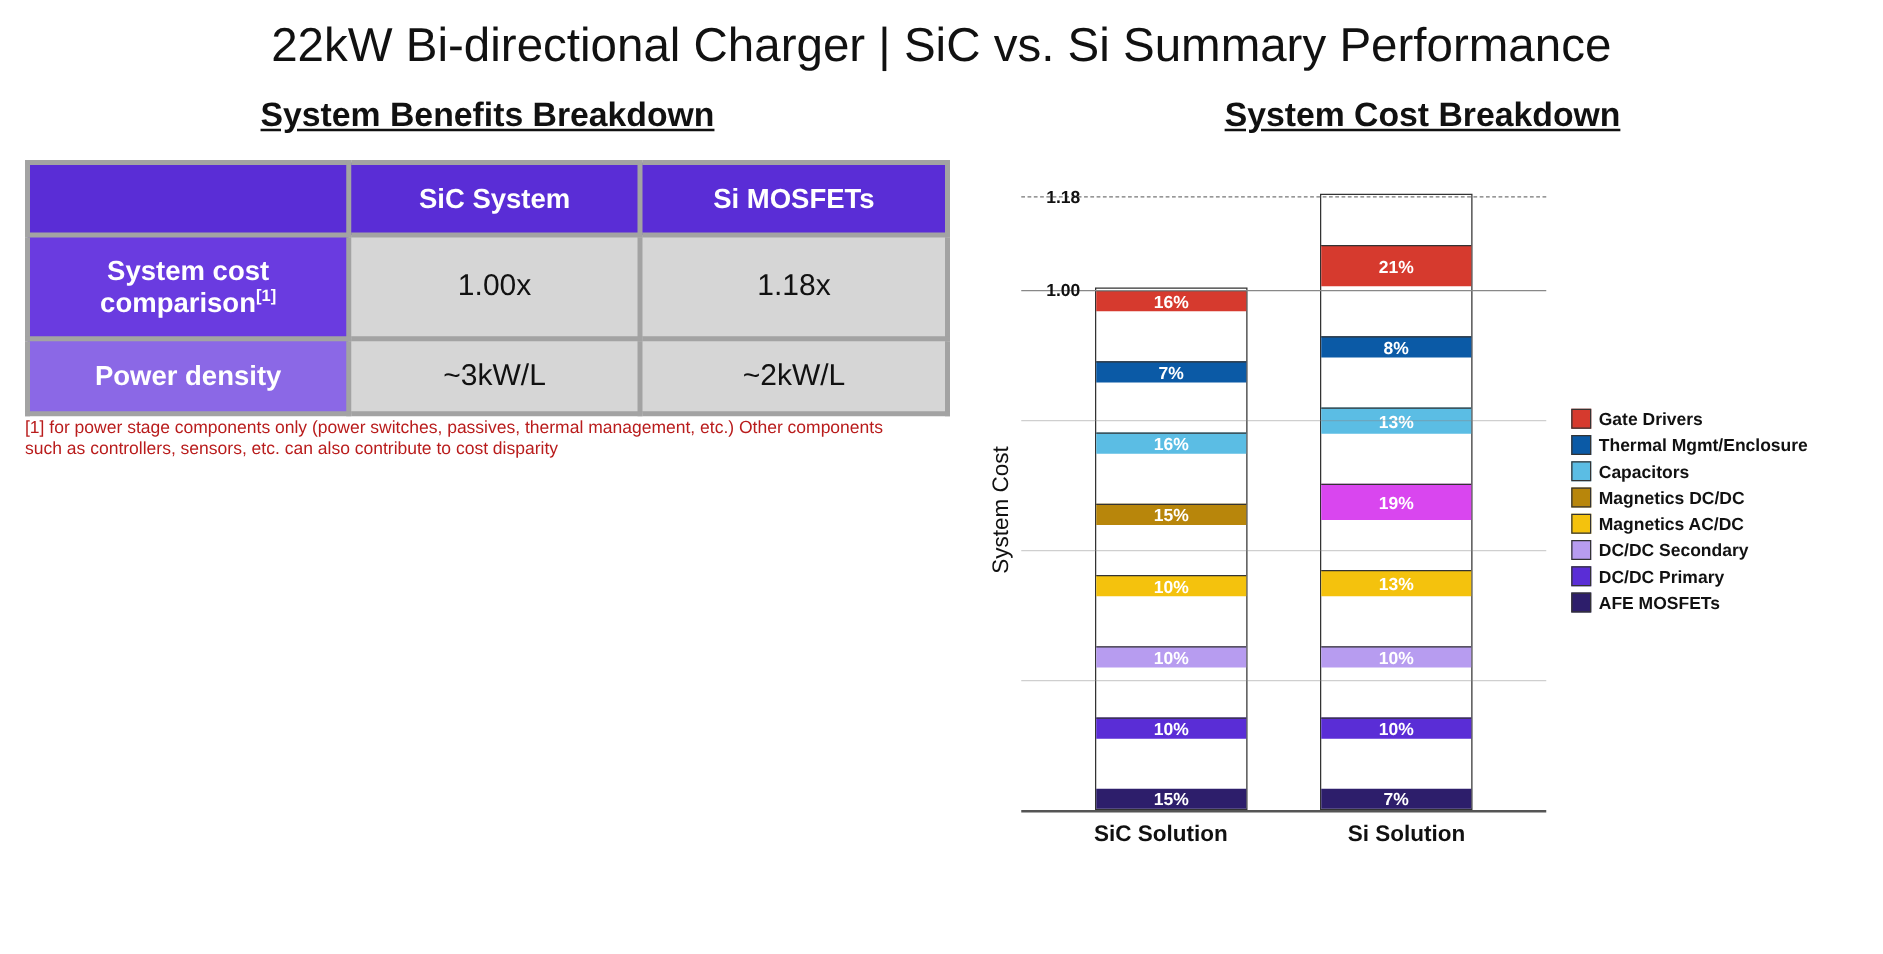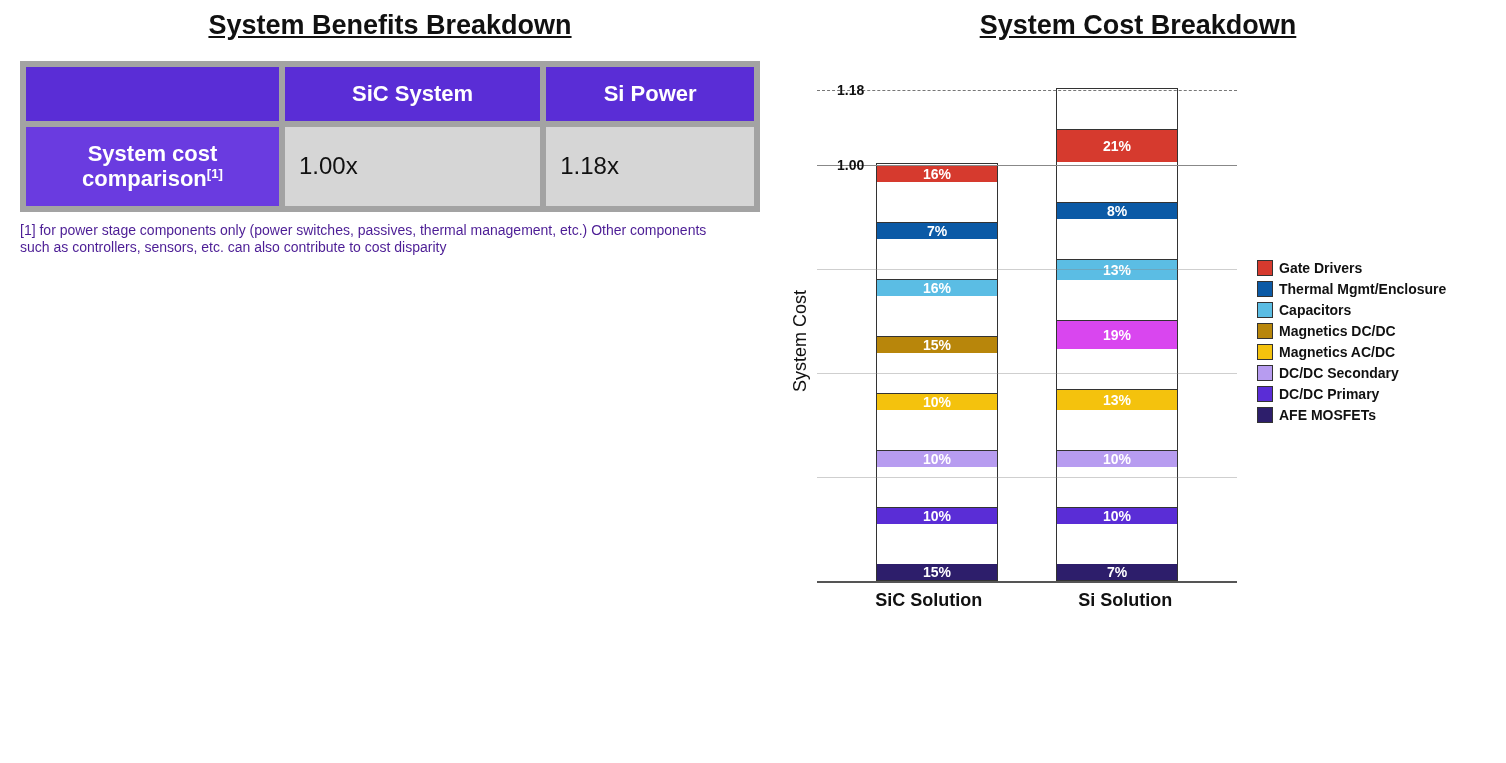--- a/index.html
+++ b/index.html
@@ -3,26 +3,26 @@
 <meta charset="utf-8">
 <style>
   html,body{margin:0;padding:0;background:#fff;font-family:Arial,Helvetica,sans-serif;color:#111;}
   .page{width:1506px;height:763px;position:relative;box-sizing:border-box;padding:10px 20px;}
   .title{font-size:38px;text-align:center;margin:6px 0 18px 0;font-weight:400;}
   .cols{display:flex;gap:30px;align-items:flex-start;}
   .left{flex:0 0 740px;}
   .right{flex:1;position:relative;}
   .subtitle{font-size:27px;font-weight:700;text-decoration:underline;text-align:center;margin:0 0 20px 0;}
   table.benefits{border-collapse:collapse;width:100%;border:2px solid #111;}
-  table.benefits th,table.benefits td{border:6px solid #a3a3a3;padding:14px;font-size:22px;}
+  table.benefits th,table.benefits td{border:4px solid #a3a3a3;padding:14px;font-size:22px;}
   table.benefits th{background:#5a2dd6;color:#fff;font-weight:700;}
   table.benefits td.rowhead{background:#6a3be0;color:#fff;font-weight:700;text-align:center;width:225px;line-height:1.15;}
   table.benefits tr.light td.rowhead{background:#8b68e6;}
-  table.benefits td.val{background:#d6d6d6;color:#111;text-align:left;font-size:24px;}
-  .footnote{font-size:14px;color:#4c1d95;margin-top:10px;max-width:700px;line-height:1.25;}
+  table.benefits td.val{background:#d6d6d6;color:#111;text-align:center;font-size:24px;}
+  .footnote{font-size:14px;color:#b91c1c;max-width:700px;line-height:1.25;}
   .chartwrap{position:relative;height:560px;display:flex;}
   .ylabel{writing-mode:vertical-rl;transform:rotate(180deg);font-size:18px;align-self:center;margin-right:6px;color:#111;}
   .plot{position:relative;flex:0 0 420px;height:520px;border-bottom:2px solid #555;}
   .gridline{position:absolute;left:0;right:0;border-top:1px solid #888;}
   .dashed{border-top:1px dashed #777;}
   .ytick{position:absolute;left:20px;font-size:14px;font-weight:700;transform:translateY(-50%);}
   .bars{position:absolute;left:0;right:0;bottom:0;top:0;display:flex;justify-content:space-around;align-items:flex-end;padding:0 30px;}
   .bar{width:120px;display:flex;flex-direction:column-reverse;border:1px solid #333;}
   .seg{width:100%;color:#fff;font-size:14px;font-weight:700;display:flex;align-items:center;justify-content:center;border-top:1px solid #333;box-sizing:border-box;margin-top:40px;}
   .seg:first-child{border-top:none;}
@@ -30,36 +30,42 @@
   .xlabel{width:120px;text-align:center;font-size:18px;font-weight:700;}
   .legend{margin-left:20px;align-self:center;}
   .legend .item{display:flex;align-items:center;font-size:14px;font-weight:700;margin:5px 0;white-space:nowrap;}
   .legend .sw{width:14px;height:14px;margin-right:6px;border:1px solid #333;}
   sup{font-size:.6em;}
 </style>
 </head>
 <body>
 
 <div class="page">
+  <h1 class="title">22kW Bi-directional Charger | SiC vs. Si Summary Performance</h1>
   <div class="cols">
     <div class="left">
       <h2 class="subtitle">System Benefits Breakdown</h2>
       <table class="benefits">
         <thead>
             <tr>
           <th></th>
           <th>SiC System</th>
-          <th>Si Power</th>
+          <th>Si MOSFETs</th>
         </tr>
           </thead>
         <tbody id="benefit-rows">
             <tr>
               <td class="rowhead">System cost comparison<sup>[1]</sup></td>
               <td class="val">1.00x</td>
               <td class="val">1.18x</td>
+            </tr>
+            <tr class="light">
+              <td class="rowhead">Power density</td>
+              <td class="val">~3kW/L</td>
+              <td class="val">~2kW/L</td>
             </tr>
           </tbody>
       </table>
       <div class="footnote">[1] for power stage components only (power switches, passives, thermal management, etc.) Other components such as controllers, sensors, etc. can also contribute to cost disparity</div>
     </div>
     <div class="right">
       <h2 class="subtitle">System Cost Breakdown</h2>
       <div class="chartwrap">
         <div class="ylabel">System Cost</div>
         <div class="plot" id="plot">

